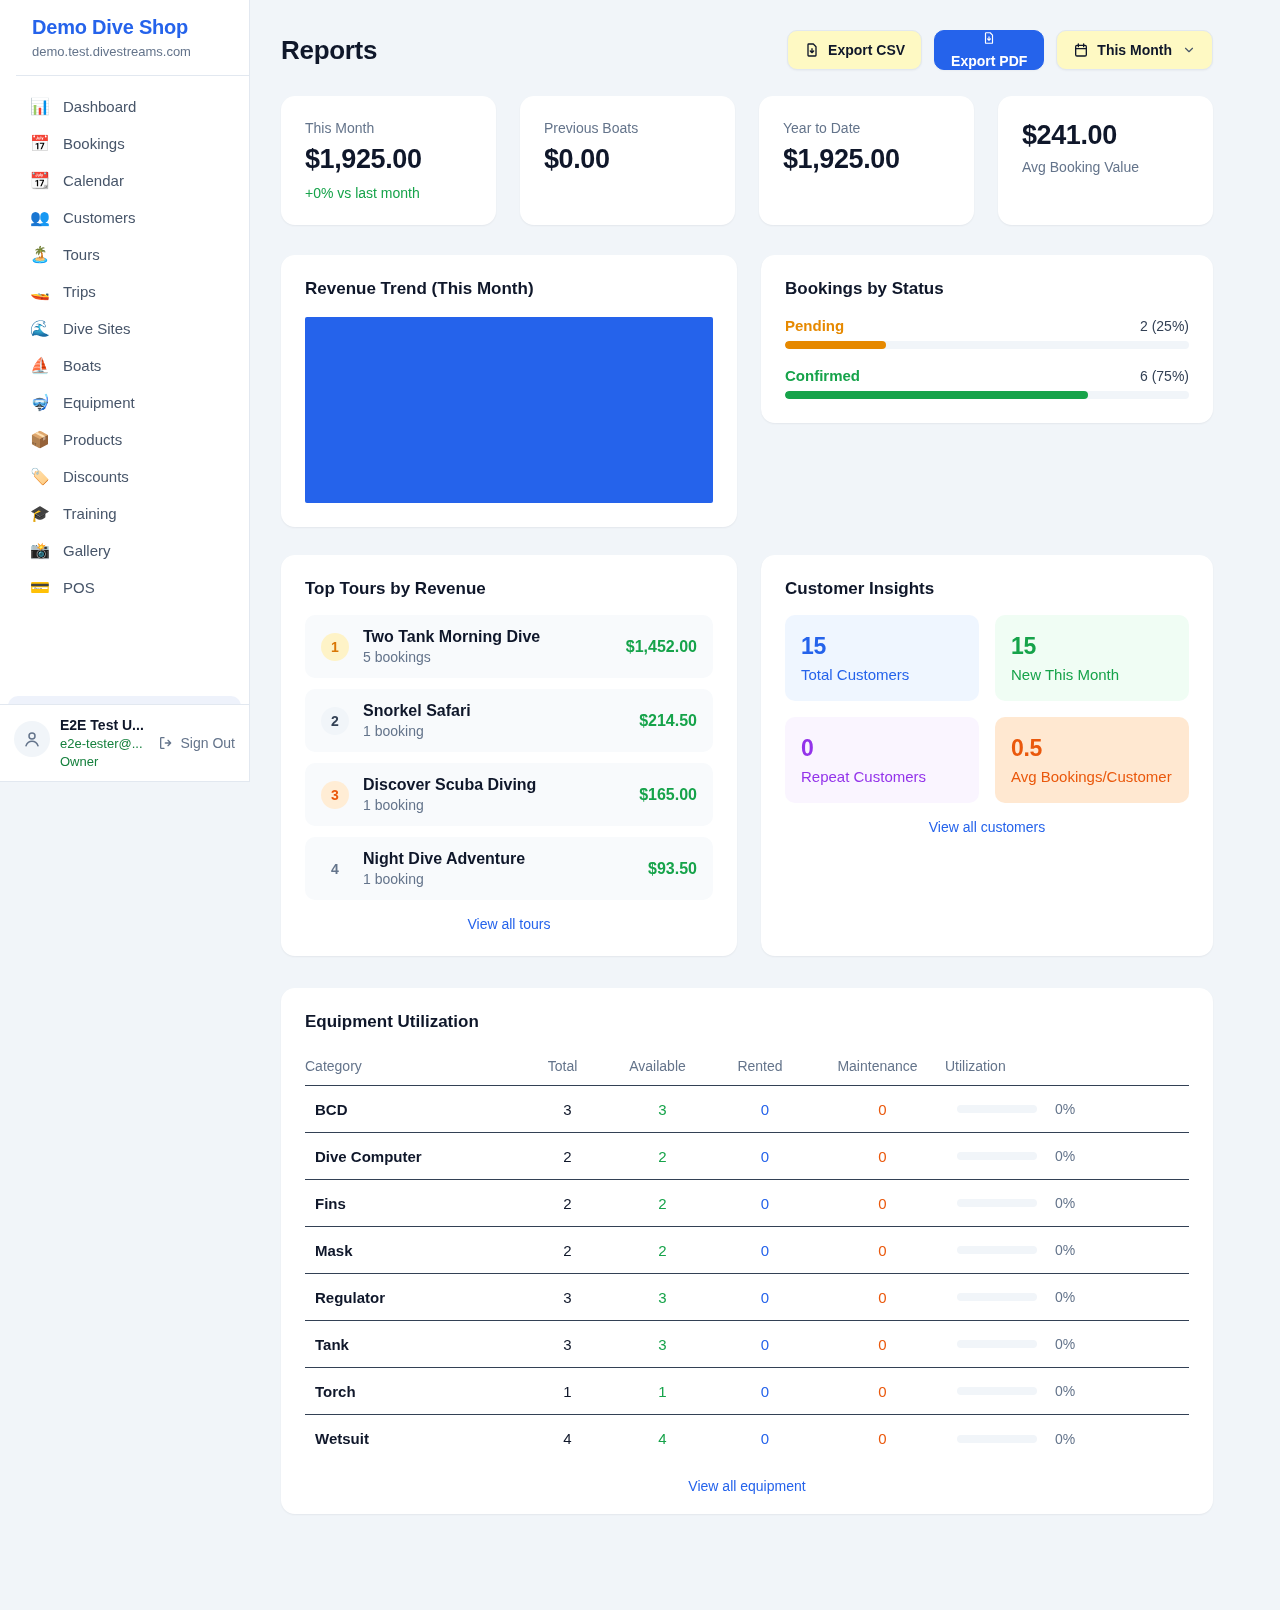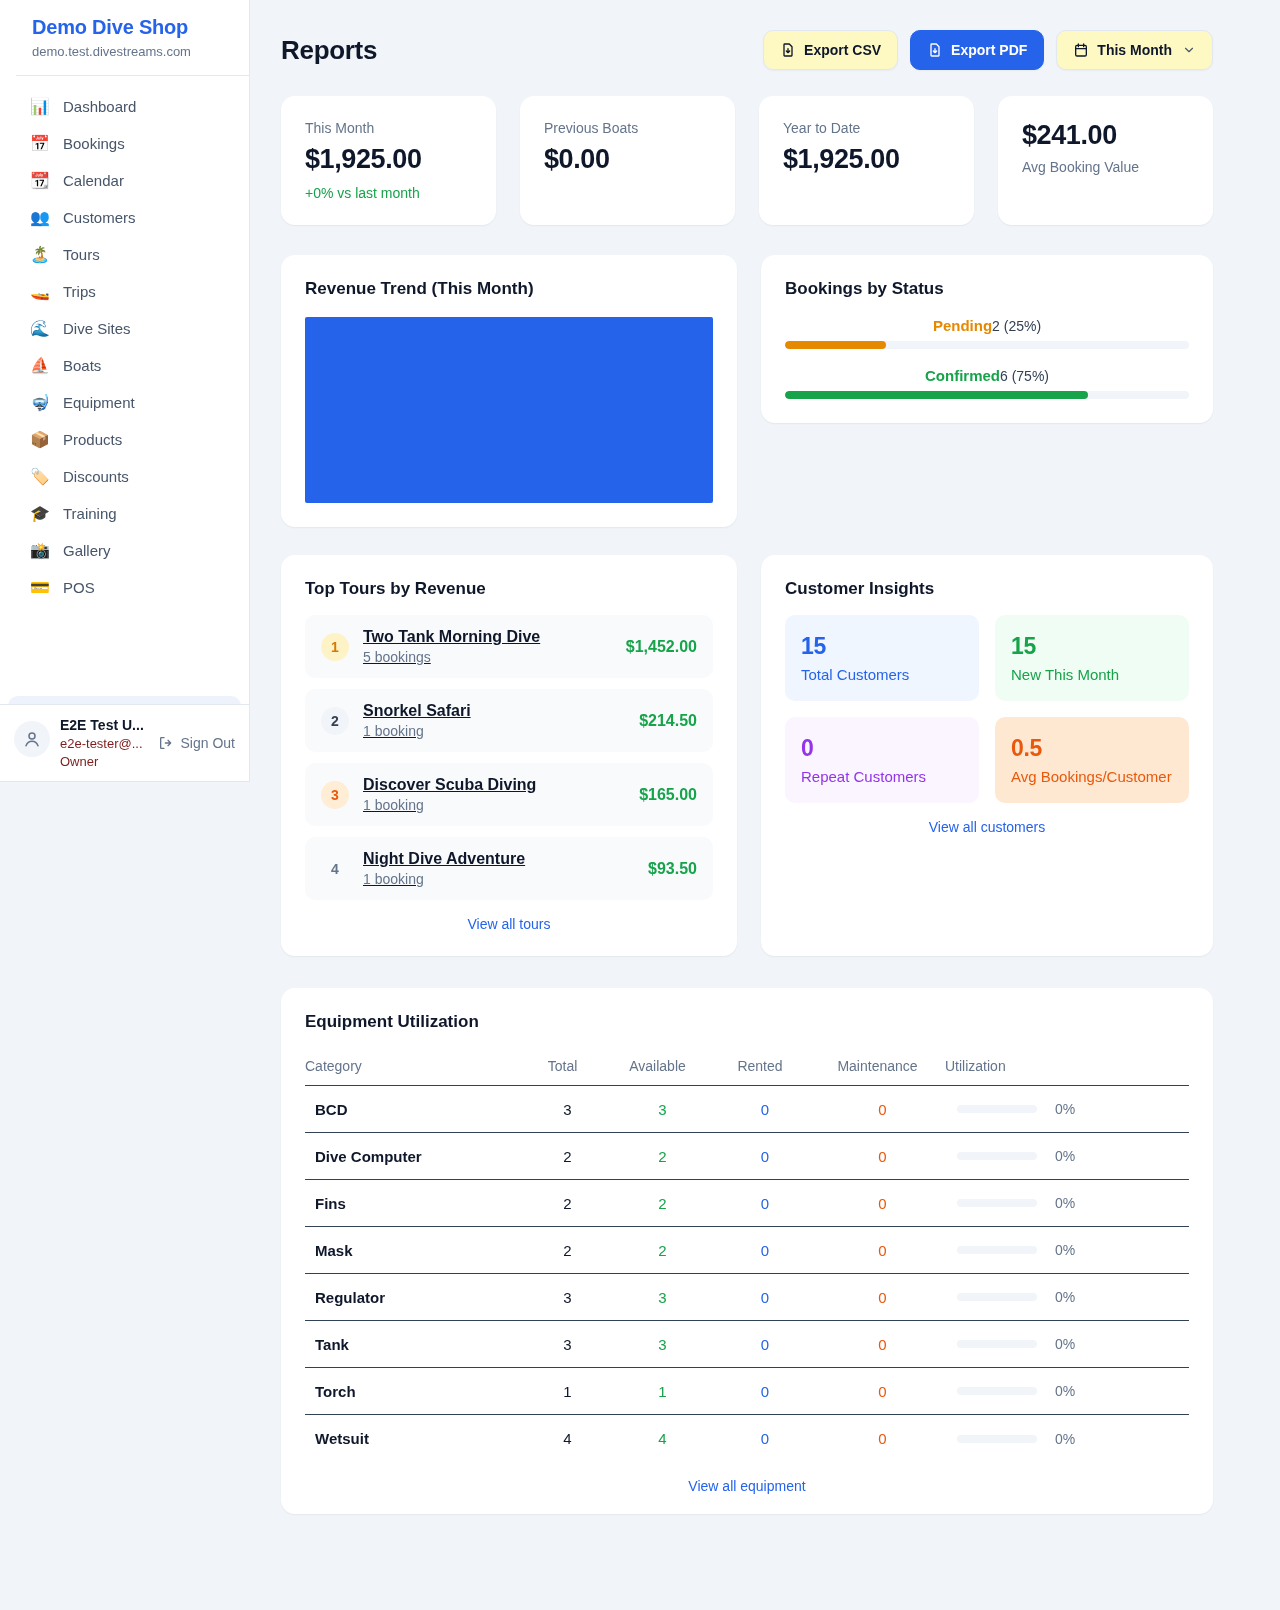--- a/index.html
+++ b/index.html
@@ -36,35 +36,35 @@
   .sb-foot {
     border-top:1px solid #e2e8f0; padding:12px 14px;
     display:flex; align-items:flex-start; gap:10px; background:#fff;
   }
   .avatar {
     width:36px; height:36px; border-radius:50%; background:#f1f5f9;
     display:flex; align-items:center; justify-content:center; flex:0 0 auto; margin-top:4px;
   }
   .uinfo { flex:1 1 auto; min-width:0; }
   .uname { font-size:14px; font-weight:bold; color:#0f172a; white-space:nowrap; }
-  .uemail, .urole { font-size:13px; color:#7f1d1d; margin-top:3px; white-space:nowrap; }
+  .uemail, .urole { font-size:13px; color:#15803d; margin-top:3px; white-space:nowrap; }
   .signout { display:flex; align-items:center; gap:7px; color:#64748b; font-size:14px; cursor:pointer; margin-top:18px; flex:0 0 auto; }
 
   
   .main { margin-left:250px; padding:30px 67px 40px 31px; }
   .page-head { display:flex; align-items:center; justify-content:space-between; margin-bottom:26px; }
   .page-title { font-size:26px; font-weight:bold; letter-spacing:-0.3px; color:#0f172a; }
   .head-actions { display:flex; gap:12px; }
   .btn {
     display:flex; align-items:center; gap:8px; height:40px; padding:0 16px;
     border-radius:10px; font-size:14px; font-weight:bold; cursor:pointer;
     background:#fef9c3; border:1px solid #e2e8f0; color:#0f172a;
     box-shadow:0 1px 2px rgba(15,23,42,.04);
   }
-  .btn.primary { background:#2563eb; border-color:#2563eb; color:#ffffff; }
+  .btn.primary { background:#2563eb; border-color:#2563eb; color:#ffffff;flex-direction:column; }
   .btn svg { display:block; }
   .chev { margin-left:2px; }
 
   .card {
     background:#ffffff; border-radius:14px; box-shadow:0 1px 2px rgba(15,23,42,.06);
     padding:24px;
   }
   .card-title { font-size:17px; font-weight:bold; color:#0f172a; }
 
   
@@ -74,39 +74,39 @@
   .stat-value { font-size:27px; font-weight:bold; letter-spacing:-0.4px; color:#0f172a; margin-top:8px; }
   .stat-delta { font-size:14px; color:#16a34a; margin-top:10px; }
   .stat-card.value-first .stat-value { margin-top:0; }
   .stat-card.value-first .stat-label { margin-top:8px; }
 
   
   .row2 { display:grid; grid-template-columns:456px 452px; gap:24px; align-items:start; margin-bottom:28px; }
   .chart-area { margin-top:18px; height:186px; border-radius:2px; }
 
   .status-row { margin-top:18px; }
-  .status-line { display:flex; justify-content:center; align-items:baseline; font-size:15px; }
+  .status-line { display:flex; justify-content:space-between; align-items:baseline; font-size:15px; }
   .status-label { font-weight:bold; }
   .status-value { color:#334155; font-size:14px; }
   .track { margin-top:7px; height:8px; border-radius:99px; background:#f1f5f9; overflow:hidden; }
   .fill { height:100%; border-radius:99px; }
 
   
   .row3 { display:grid; grid-template-columns:456px 452px; gap:24px; align-items:stretch; margin-bottom:32px; }
   .tour-list { margin-top:16px; display:flex; flex-direction:column; gap:11px; }
   .tour-row {
     background:#f8fafc; border-radius:10px; padding:13px 16px;
     display:flex; align-items:center; gap:14px;
   }
   .rank {
     width:28px; height:28px; border-radius:50%; flex:0 0 auto;
     display:flex; align-items:center; justify-content:center;
     font-size:14px; font-weight:bold; color:#64748b;
   }
-  .tour-info { flex:1 1 auto; min-width:0;text-decoration:underline; }
+  .tour-info { flex:1 1 auto; min-width:0; }
   .tour-name { font-size:16px; font-weight:bold; color:#0f172a; }
   .tour-bookings { font-size:14px; color:#64748b; margin-top:3px; }
   .tour-rev { font-size:16px; font-weight:bold; color:#16a34a; flex:0 0 auto; }
   .card-link { display:block; text-align:center; color:#2563eb; font-size:14px; margin-top:16px; cursor:pointer; text-decoration:none; }
 
   .tiles { margin-top:16px; display:grid; grid-template-columns:1fr 1fr; gap:16px; }
   .tile { border-radius:10px; padding:18px 16px; }
   .tile-value { font-size:23px; font-weight:bold; letter-spacing:-0.3px; }
   .tile-label { font-size:15px; margin-top:6px; }
 

